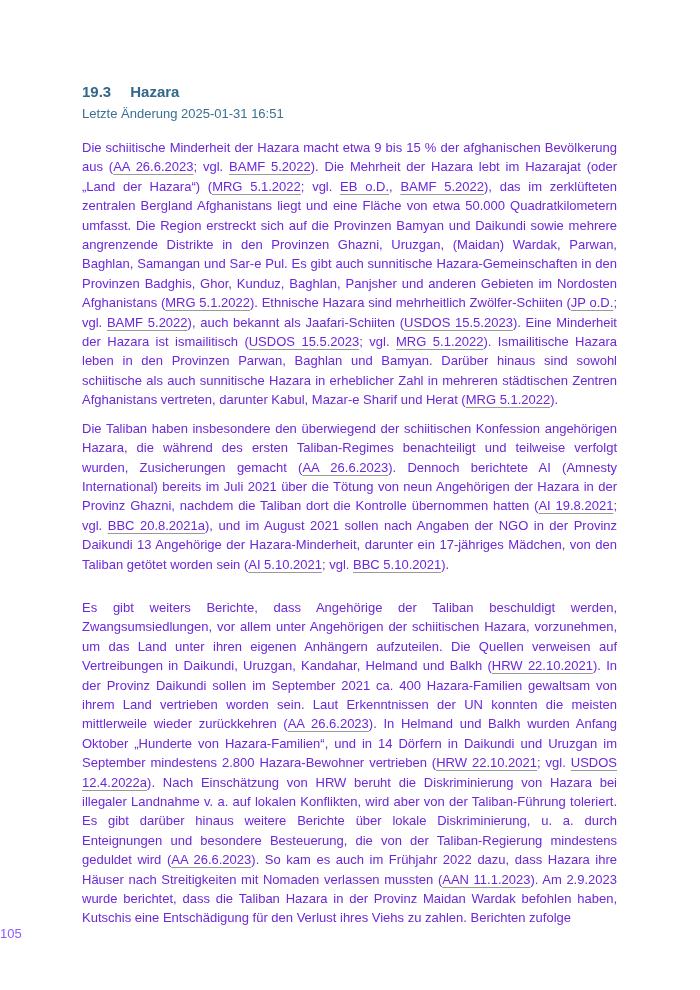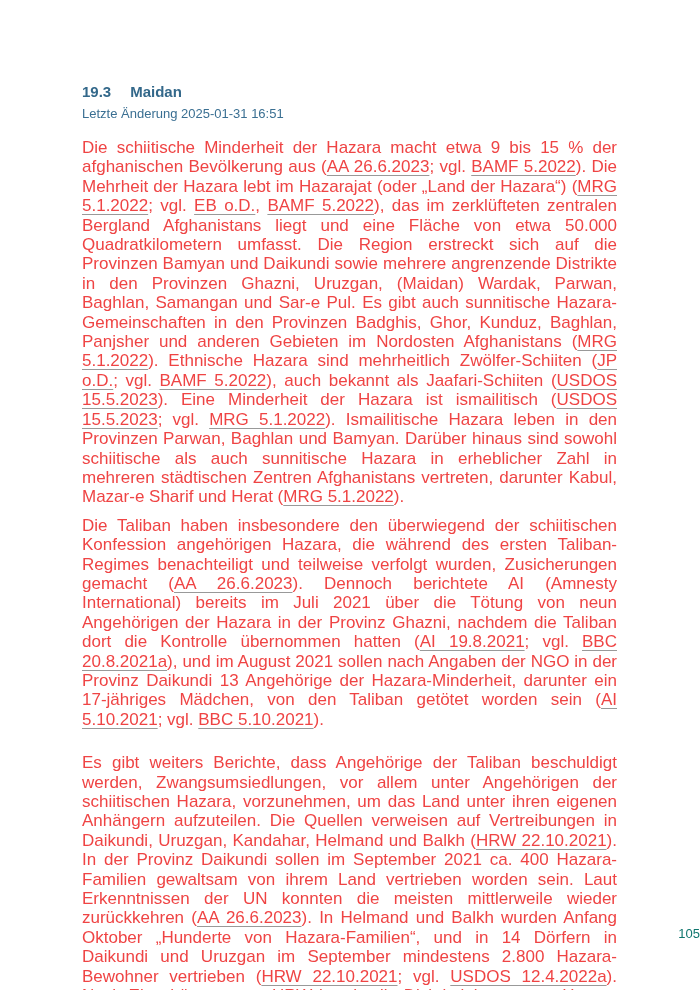--- a/index.html
+++ b/index.html
@@ -36,53 +36,53 @@
   }
   .last-change {
     color: #3a6f92;
     font-size: 13px;
     line-height: 17px;
     margin-top: 4px;
     margin-bottom: 16px;
   }
   .body-text p {
     margin: 0 0 9px 0;
-    font-size: 17px;
+    font-size: 13px;
     line-height: 19.4px;
     text-align: justify;
     hyphens: auto;
     -webkit-hyphens: auto;
-    color: #ef4444;
+    color: #6d28d9;
   }
   .body-text p:last-child { margin-bottom: 0; margin-top: 24px; }
   a.citation {
     color: inherit;
     text-decoration: underline;
     text-decoration-color: #999999;
     text-decoration-thickness: 1px;
     text-underline-offset: 3px;
     cursor: pointer;
   }
   .page-number {
     position: absolute;
     left: 0;
     top: 926px;
     width: 700px;
-    text-align: right;
+    text-align: left;
     font-size: 13px;
-    color: #0f766e;
+    color: #8b5cf6;
   }
 </style>
 </head>
 <body>
 
 <div class="page">
   <div class="content">
     <div class="section-heading">
-      <span class="section-number">19.3</span><span class="section-title">Maidan</span>
+      <span class="section-number">19.3</span><span class="section-title">Hazara</span>
     </div>
     <div class="last-change">Letzte Änderung 2025-01-31 16:51</div>
     <div class="body-text">
         <p>Die schiitische Minderheit der Hazara macht etwa 9 bis 15 % der afghanischen Bevölkerung aus (<a class="citation">AA 26.6.2023</a>; vgl. <a class="citation">BAMF 5.2022</a>). Die Mehrheit der Hazara lebt im Hazarajat (oder „Land der Hazara“) (<a class="citation">MRG 5.1.2022</a>; vgl. <a class="citation">EB o.D.</a>, <a class="citation">BAMF 5.2022</a>), das im zerklüfteten zentralen Bergland Afghanistans liegt und eine Fläche von etwa 50.000 Quadratkilometern umfasst. Die Region erstreckt sich auf die Provinzen Bamyan und Daikundi sowie mehrere angrenzende Distrikte in den Provinzen Ghazni, Uruzgan, (Maidan) Wardak, Parwan, Baghlan, Samangan und Sar-e Pul. Es gibt auch sunnitische Hazara-Gemeinschaften in den Provinzen Badghis, Ghor, Kunduz, Baghlan, Panjsher und anderen Gebieten im Nordosten Afghanistans (<a class="citation">MRG 5.1.2022</a>). Ethnische Hazara sind mehrheitlich Zwölfer-Schiiten (<a class="citation">JP o.D.</a>; vgl. <a class="citation">BAMF 5.2022</a>), auch bekannt als Jaafari-Schiiten (<a class="citation">USDOS 15.5.2023</a>). Eine Minderheit der Hazara ist ismailitisch (<a class="citation">USDOS 15.5.2023</a>; vgl. <a class="citation">MRG 5.1.2022</a>). Ismailitische Hazara leben in den Provinzen Parwan, Baghlan und Bamyan. Darüber hinaus sind sowohl schiitische als auch sunnitische Hazara in erheblicher Zahl in mehreren städtischen Zentren Afghanistans vertreten, darunter Kabul, Mazar-e Sharif und Herat (<a class="citation">MRG 5.1.2022</a>).</p>
         <p>Die Taliban haben insbesondere den überwiegend der schiitischen Konfession angehörigen Hazara, die während des ersten Taliban-Regimes benachteiligt und teilweise verfolgt wurden, Zusicherungen gemacht (<a class="citation">AA 26.6.2023</a>). Dennoch berichtete AI (Amnesty International) bereits im Juli 2021 über die Tötung von neun Angehörigen der Hazara in der Provinz Ghazni, nachdem die Taliban dort die Kontrolle übernommen hatten (<a class="citation">AI 19.8.2021</a>; vgl. <a class="citation">BBC 20.8.2021a</a>), und im August 2021 sollen nach Angaben der NGO in der Provinz Daikundi 13 Angehörige der Hazara-Minderheit, darunter ein 17-jähriges Mädchen, von den Taliban getötet worden sein (<a class="citation">AI 5.10.2021</a>; vgl. <a class="citation">BBC 5.10.2021</a>).</p>
         <p>Es gibt weiters Berichte, dass Angehörige der Taliban beschuldigt werden, Zwangsumsiedlungen, vor allem unter Angehörigen der schiitischen Hazara, vorzunehmen, um das Land unter ihren eigenen Anhängern aufzuteilen. Die Quellen verweisen auf Vertreibungen in Daikundi, Uruzgan, Kandahar, Helmand und Balkh (<a class="citation">HRW 22.10.2021</a>). In der Provinz Daikundi sollen im September 2021 ca. 400 Hazara-Familien gewaltsam von ihrem Land vertrieben worden sein. Laut Erkenntnissen der UN konnten die meisten mittlerweile wieder zurückkehren (<a class="citation">AA 26.6.2023</a>). In Helmand und Balkh wurden Anfang Oktober „Hunderte von Hazara-Familien“, und in 14 Dörfern in Daikundi und Uruzgan im September mindestens 2.800 Hazara-Bewohner vertrieben (<a class="citation">HRW 22.10.2021</a>; vgl. <a class="citation">USDOS 12.4.2022a</a>). Nach Einschätzung von HRW beruht die Diskriminierung von Hazara bei illegaler Landnahme v. a. auf lokalen Konflikten, wird aber von der Taliban-Führung toleriert. Es gibt darüber hinaus weitere Berichte über lokale Diskriminierung, u. a. durch Enteignungen und besondere Besteuerung, die von der Taliban-Regierung mindestens geduldet wird (<a class="citation">AA 26.6.2023</a>). So kam es auch im Frühjahr 2022 dazu, dass Hazara ihre Häuser nach Streitigkeiten mit Nomaden verlassen mussten (<a class="citation">AAN 11.1.2023</a>). Am 2.9.2023 wurde berichtet, dass die Taliban Hazara in der Provinz Maidan Wardak befohlen haben, Kutschis eine Entschädigung für den Verlust ihres Viehs zu zahlen. Berichten zufolge</p>
       </div>
   </div>
   <div class="page-number">105</div>
 </div>

